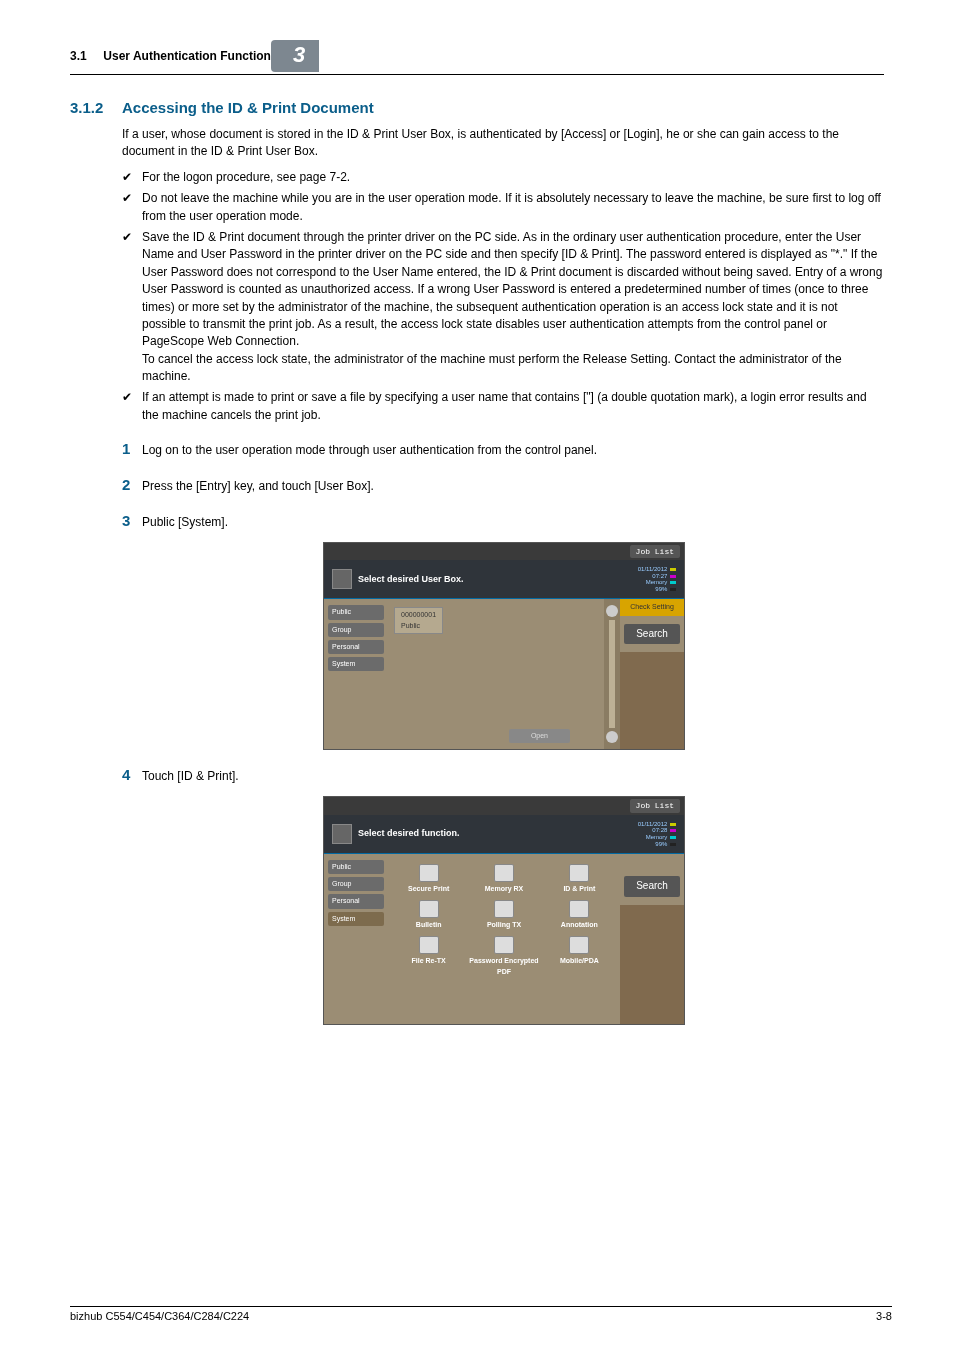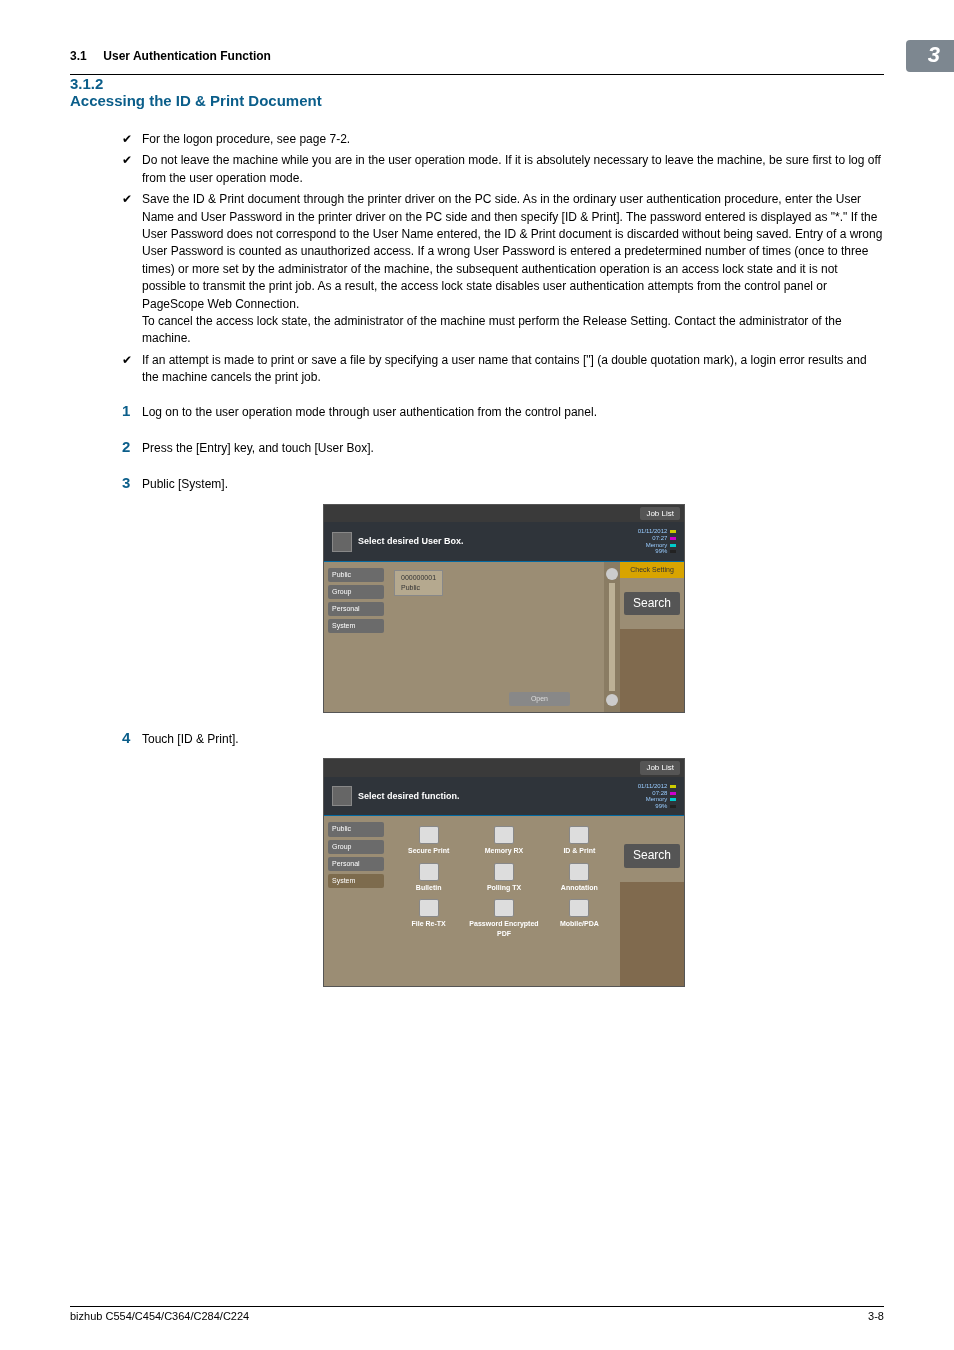--- a/index.html
+++ b/index.html
@@ -12,44 +12,43 @@
   }
   .page {
     width: 954px;
     min-height: 1350px;
     padding: 40px 70px 30px 70px;
     box-sizing: border-box;
     position: relative;
   }
   .header-row {
     display: flex;
-    justify-content: space-between;
     align-items: center;
     border-bottom: 1px solid #000;
     padding-bottom: 2px;
+    margin-bottom: 24px;
   }
   .header-left {
     font-size: 12px;
     font-weight: bold;
   }
   .header-badge {
     background: #7d8790;
     color: #fff;
     font-size: 22px;
     font-weight: bold;
     font-style: italic;
     padding: 2px 14px 4px 22px;
     border-top-left-radius: 4px;
     border-bottom-left-radius: 4px;
     margin-right: -70px;
   }
   .section-title-row {
     display: flex;
-    margin-bottom: 22px;
-    flex-direction: column;
+    margin-bottom: 10px;
   }
   .section-num {
     color: #0b5e8a;
     font-weight: bold;
     font-size: 15px;
     width: 52px;
   }
   .section-title {
     color: #0b5e8a;
     font-weight: bold;
@@ -105,20 +104,21 @@
     font-size: 8px;
     color: #fff;
     border: 1px solid #555;
     background: #3a3a3a;
   }
   .ss .titlebar {
     display:flex;
     justify-content:flex-end;
     background:#3a3a3a;
     padding:2px 4px;
+    font-family:Liberation Mono, monospace;
   }
   .ss .job {
     background:#555; padding:1px 6px; border-radius:2px;
   }
   .ss .banner {
     display:flex;
     align-items:center;
     justify-content:space-between;
     background:#2f343a;
     padding:6px 8px;
@@ -153,21 +153,21 @@
     font-size:7px; color:#333;
   }
   .ss .open-btn {
     position:absolute; bottom:6px; right:34px;
     background:#888; padding:2px 22px; border-radius:2px; font-size:7px; color:#ddd;
   }
   .ss .rside {
     width:64px; display:flex; flex-direction:column;
   }
   .ss .rside .chk { background:#d8a400; color:#333; font-size:7px; padding:3px 4px; text-align:center;}
-  .ss .rside .srch { background:#555; font-size:12px; padding:3px 4px; margin:14px 4px; text-align:center; border-radius:2px;}
+  .ss .rside .srch { background:#555; font-size:10px; padding:3px 4px; margin:8px 4px; text-align:center; border-radius:2px;}
   .ss .rside .body { flex:1; background:#806a4e;}
   .ss .scroll { width:16px; background:#8a7c63; display:flex; flex-direction:column; align-items:center; padding:6px 0;}
   .ss .scroll .arr { width:12px;height:12px;border-radius:50%;background:#ccc;}
   .ss .scroll .track{ flex:1; width:6px; background:#bdb196; margin:3px 0;}
 
   
   .ss2 .content { height:170px; }
   .ss2 .grid {
     flex:1; padding:10px 6px;
     display:grid; grid-template-columns: repeat(3, 1fr); gap:6px 6px;
@@ -176,21 +176,21 @@
   .ss2 .cell {
     text-align:center;
   }
   .ss2 .cell .ic {
     width:18px;height:16px;border:1px solid #888;background:#ddd;margin:0 auto 2px auto; border-radius:2px;
   }
   .ss2 .cell .lb { font-size:7px; color:#fff; font-weight:bold;}
   .footer {
     position:absolute;
     bottom:28px;
-    left:70px; right:70px;
+    left:70px; right:62px;
     border-top:1px solid #000;
     display:flex;
     justify-content:space-between;
     font-size:11px;
     padding-top:3px;
   }
 </style>
 </head>
 <body>
 
@@ -204,20 +204,21 @@
     </div>
     <div class="header-badge">3</div>
   </div>
 
   <div class="section-title-row">
     <div class="section-num">3.1.2</div>
     <div class="section-title">Accessing the ID &amp; Print Document</div>
   </div>
 
   <div class="body-block">
+    <div class="para">If a user, whose document is stored in the ID &amp; Print User Box, is authenticated by [Access] or [Login], he or she can gain access to the document in the ID &amp; Print User Box.</div>
 
     <ul class="check">
       <li>
           <span class="mk">✔</span>
           <span>For the logon procedure, see page 7-2.</span>
         </li>
       <li>
           <span class="mk">✔</span>
           <span>Do not leave the machine while you are in the user operation mode. If it is absolutely necessary to leave the machine, be sure first to log off from the user operation mode.</span>
         </li>

